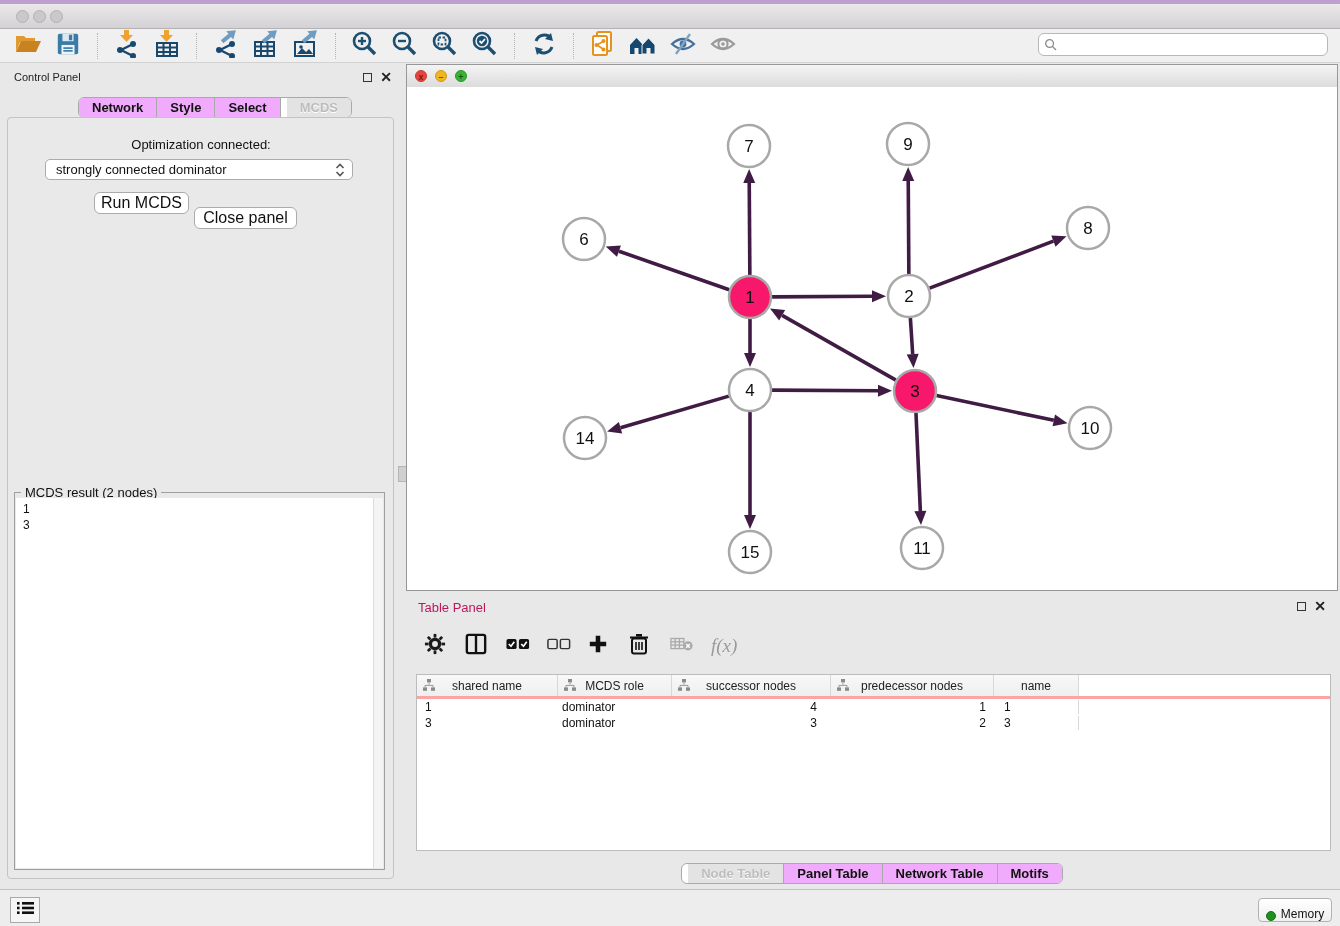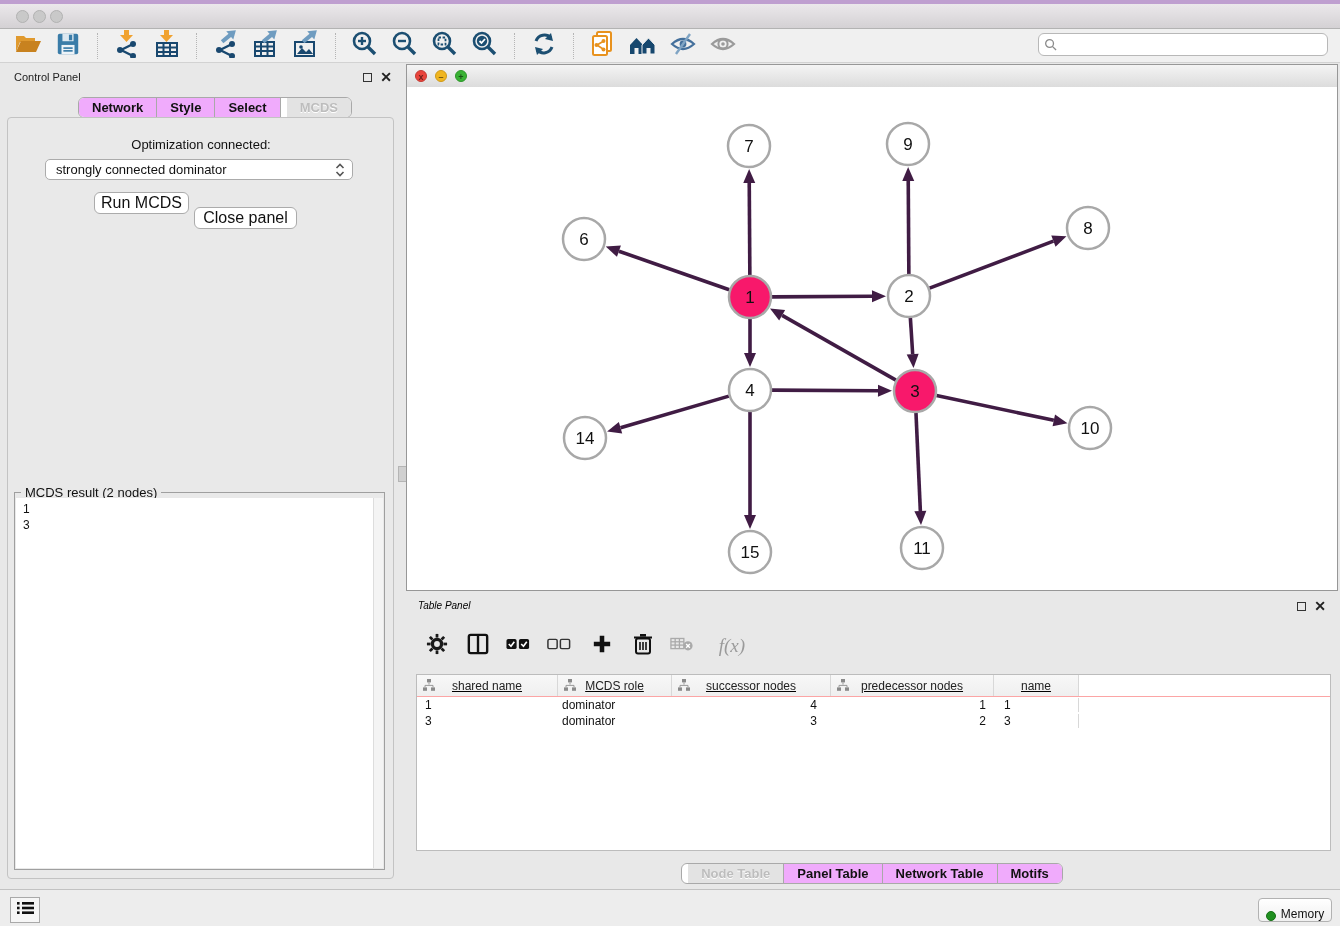--- a/index.html
+++ b/index.html
@@ -66,28 +66,28 @@
   .net-title{position:absolute;left:0;right:0;top:3px;text-align:center;font-size:13px;color:#111;}
   .light{position:absolute;top:5px;width:12px;height:12px;border-radius:50%;box-sizing:border-box;
     font-size:9px;font-weight:bold;text-align:center;line-height:12px;color:rgba(0,0,0,.55);}
   .l-red{left:8px;background:#e9443c;border:1px solid #c33a33;}
   .l-yellow{left:28px;background:#f0b51f;border:1px solid #cf9a18;}
   .l-green{left:48px;background:#39b234;border:1px solid #2d962a;}
   .net-canvas{position:absolute;left:0;top:22px;right:0;bottom:0;background:#fff;}
   .net-canvas svg{position:absolute;left:0;top:0;}
   
   .table-panel{position:absolute;left:406px;top:595px;width:932px;height:294px;}
-  .tp-header{position:absolute;left:12px;top:5px;font-size:10px;color:#000000;font-style:italic;}
+  .tp-header{position:absolute;left:12px;top:5px;font-size:13px;color:#be185d;}
   .tp-btns{position:absolute;right:12px;top:6px;display:flex;gap:8px;align-items:center;}
   .tp-toolbar{position:absolute;left:18px;top:36px;display:flex;gap:17px;align-items:center;height:30px;}
-  .tp-tool{width:24px;height:24px;display:flex;align-items:center;justify-content:flex-end;}
+  .tp-tool{width:24px;height:24px;display:flex;align-items:center;justify-content:flex-start;}
   .fx-label{font-family:"Liberation Serif",serif;font-style:italic;font-size:19px;color:#9a9a9a;}
   .table-viewport{position:absolute;left:10px;top:79px;width:915px;height:177px;
     background:#fff;border:1px solid #bcbcbc;box-sizing:border-box;overflow:hidden;}
-  .thead{display:flex;height:21px;border-bottom:1px solid #fca5a5;text-decoration:underline;}
+  .thead{display:flex;height:21px;border-bottom:3px solid #fca5a5;}
   .th{position:relative;background:linear-gradient(#f8f8f8,#efefef);border-right:1px solid #d8d8d8;
     box-sizing:border-box;display:flex;align-items:center;justify-content:center;
     font-size:12px;color:#222;}
   .th .h-icon{position:absolute;left:6px;top:4px;}
   .c0{width:141px;} .c1{width:114px;} .c2{width:159px;} .c3{width:163px;} .c4{width:85px;border-right:1px solid #d8d8d8;}
   .trow{display:flex;height:16px;font-size:12px;color:#111;align-items:center;}
   .td{box-sizing:border-box;overflow:hidden;white-space:nowrap;}
   .td.c0{padding-left:8px;} .td.c1{padding-left:4px;}
   .td.c2{text-align:right;padding-right:14px;} .td.c3{text-align:right;padding-right:8px;}
   .td.c4{padding-left:10px;}

